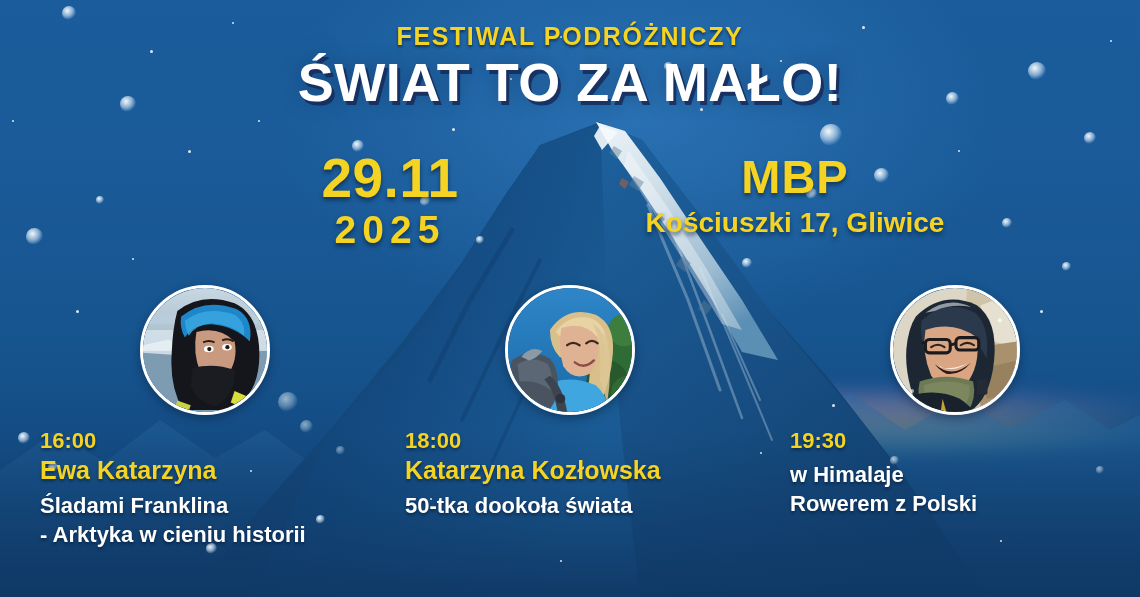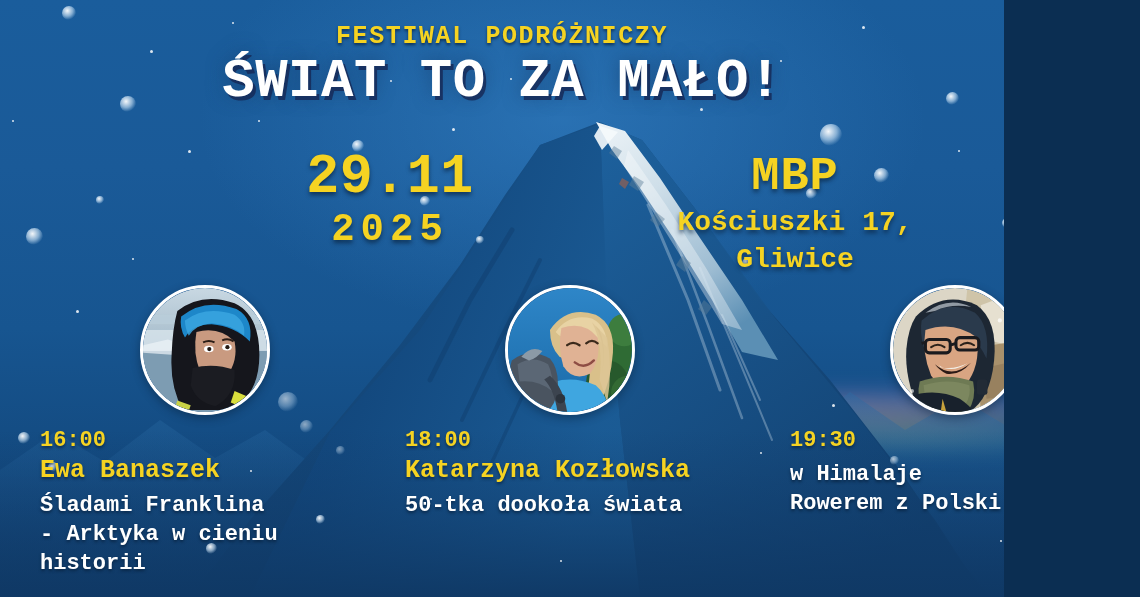--- a/index.html
+++ b/index.html
@@ -2,24 +2,24 @@
 <html><head>
 <meta charset="utf-8">
 <style>
   html, body {
     margin: 0;
     padding: 0;
     background: #0b2e52;
   }
   #poster {
     position: relative;
-    width: 1004px;
+    width: 1140px;
     height: 597px;
     overflow: hidden;
-    font-family: Liberation Mono, monospace;
+    font-family: Liberation Sans, sans-serif;
     background:
       radial-gradient(ellipse 520px 300px at 56% 20%, rgba(60,140,210,0.45) 0%, rgba(60,140,210,0) 70%),
       linear-gradient(180deg, #1a5d9c 0%, #1a5a98 28%, #175590 55%, #134a80 78%, #113d6d 100%);
   }
 
   
   .bokeh-layer {
     position: absolute;
     inset: 0;
     pointer-events: none;
@@ -353,21 +353,21 @@
           <circle cx="88.5" cy="62" r="2.2" fill="#241a14"></circle>
           <path d="M63 57 Q69 54 75 57" stroke="#2a1d16" stroke-width="2" fill="none"></path>
           <path d="M83 55 Q89 52 95 56" stroke="#2a1d16" stroke-width="2" fill="none"></path>
 
           <path d="M96 108 l14 6 -4 12 -14 -6 z" fill="#d8dd3c"></path>
           <path d="M36 118 l14 5 -3 9 -14 -5 z" fill="#c9d246"></path>
         </g>
       </svg>
     </div>
     <div class="speaker-time">16:00</div>
-    <div class="speaker-name">Ewa Banaszek</div>
+    <div class="speaker-name">Ewa Katarzyna</div>
     <div class="speaker-talk">
       <div>Śladami Franklina</div>
       <div>- Arktyka w cieniu historii</div>
     </div>
   </div>
 
   <div class="speaker" style="left:405px; top:285px;">
     <div class="speaker-photo">
       <svg viewBox="0 0 130 130">
         <defs>

